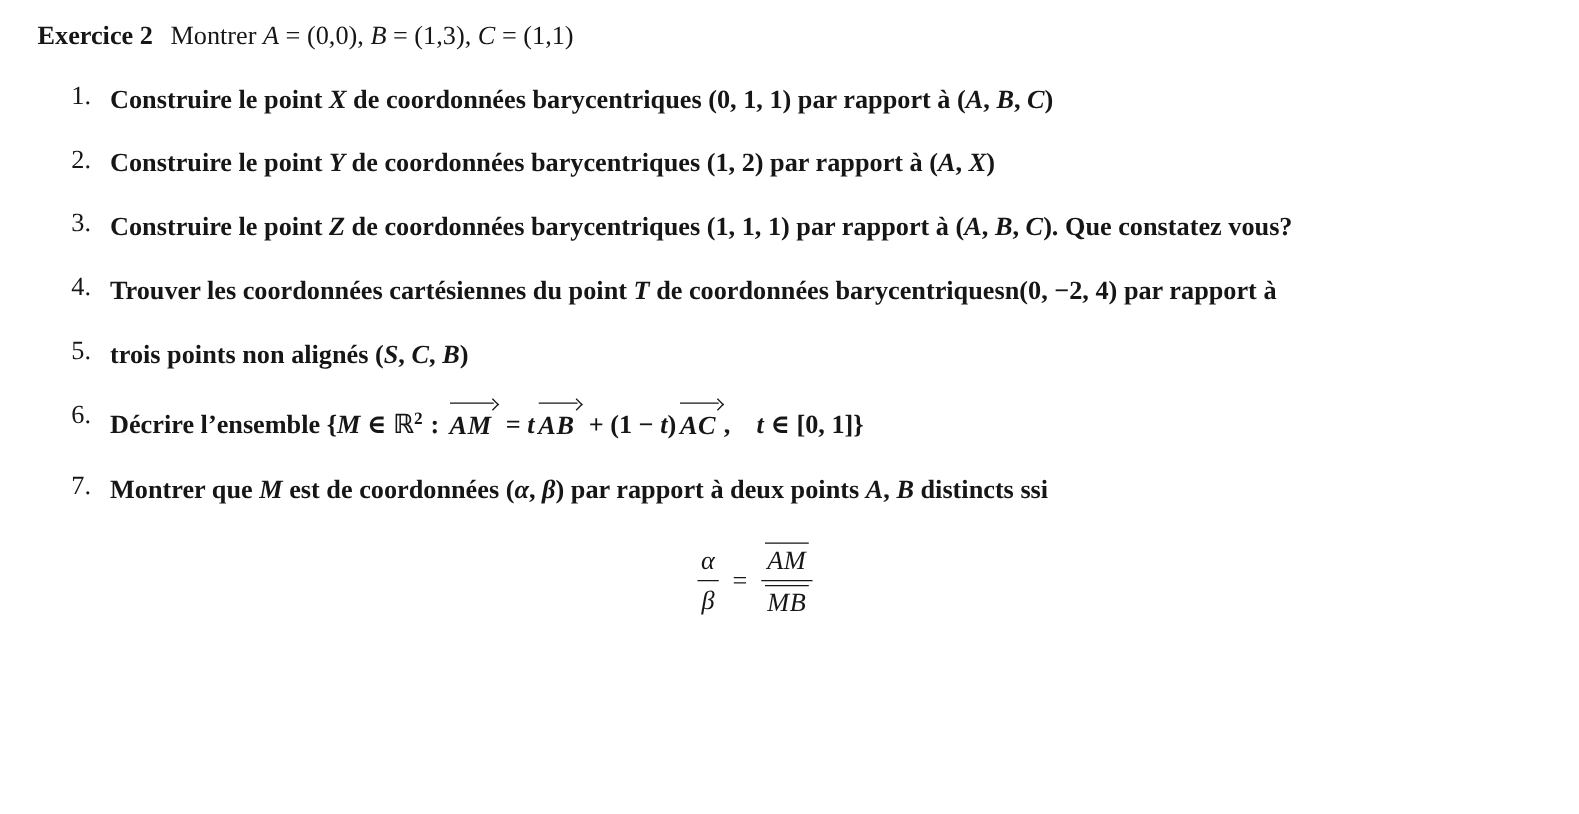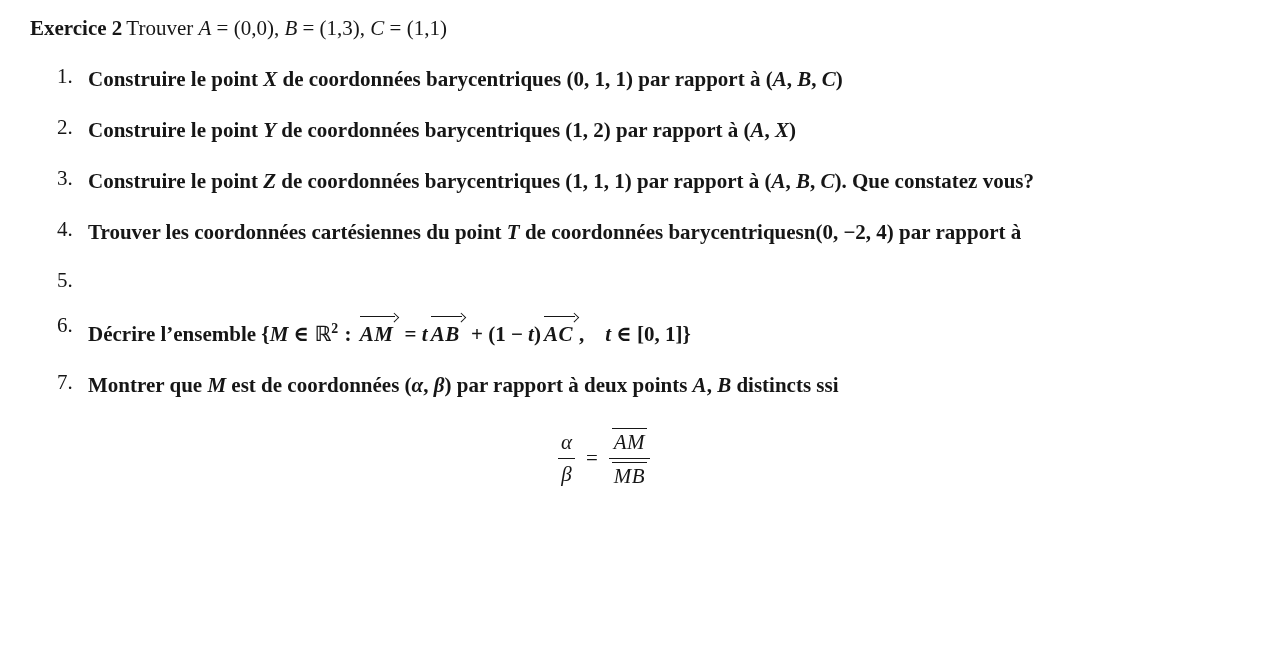--- a/index.html
+++ b/index.html
@@ -22,21 +22,21 @@
     height: 651px;
     padding: 13px 85px 0 30px;
   }
   .doc-header {
     line-height: 30px;
     margin-bottom: 21px;
     white-space: nowrap;
   }
   .doc-header .title {
     font-weight: bold;
-    margin-right: 4px;
+    margin-right: 14px;
   }
   .exercise-list {
     padding-left: 27px; 
   }
   .item {
     display: flex;
     margin-bottom: 20px;
   }
   .item-number {
     flex: 0 0 31px;
@@ -126,21 +126,21 @@
     margin-left: 58px;
     line-height: 31px;
   }
 </style>
 </head>
 <body>
 
 <main class="page">
 
   <header class="doc-header">
-    <span class="title">Exercice 2</span><span><span class="seg-n">Trouver </span><span class="seg-i">A</span><span class="seg-n"> = (0,0), </span><span class="seg-i">B</span><span class="seg-n"> = (1,3), </span><span class="seg-i">C</span><span class="seg-n"> = (1,1)</span></span>
+    <span class="title">Exercice 2</span><span><span class="seg-n">Montrer </span><span class="seg-i">A</span><span class="seg-n"> = (0,0), </span><span class="seg-i">B</span><span class="seg-n"> = (1,3), </span><span class="seg-i">C</span><span class="seg-n"> = (1,1)</span></span>
   </header>
 
   <div class="exercise-list">
       <div class="item">
         <span class="item-number">1.</span>
         <div class="item-body">
           <div class="item-line"><span class="seg-n">Construire le point </span><span class="seg-i">X</span><span class="seg-n"> de coordonnées barycentriques (0, 1, 1) par rapport à (</span><span class="seg-i">A</span><span class="seg-n">, </span><span class="seg-i">B</span><span class="seg-n">, </span><span class="seg-i">C</span><span class="seg-n">)</span></div>
         </div>
       </div>
       <div class="item">
@@ -157,20 +157,21 @@
       </div>
       <div class="item">
         <span class="item-number">4.</span>
         <div class="item-body">
           <div class="item-line"><span class="seg-n">Trouver les coordonnées cartésiennes du point </span><span class="seg-i">T</span><span class="seg-n"> de coordonnées barycentriquesn(0, −2, 4) par rapport à</span></div>
         </div>
       </div>
       <div class="item">
         <span class="item-number">5.</span>
         <div class="item-body">
+          <div class="item-line"><span class="seg-n">trois points non alignés (</span><span class="seg-i">S</span><span class="seg-n">, </span><span class="seg-i">C</span><span class="seg-n">, </span><span class="seg-i">B</span><span class="seg-n">)</span></div>
         </div>
       </div>
       <div class="item">
         <span class="item-number">6.</span>
         <div class="item-body">
           <div class="item-line"><span class="seg-n">Décrire l’ensemble {</span><span class="seg-i">M</span><span class="seg-n"> ∈ </span><span class="seg-bb">ℝ</span><span class="seg-sup">2</span><span class="seg-n"> : </span><span class="seg-vec">AM</span><span class="seg-n"> = </span><span class="seg-i">t</span><span class="seg-vec">AB</span><span class="seg-n"> + (1 − </span><span class="seg-i">t</span><span class="seg-n">)</span><span class="seg-vec">AC</span><span class="seg-n">,</span><span class="seg-n"> </span><span class="seg-i">t</span><span class="seg-n"> ∈ [0, 1]}</span></div>
         </div>
       </div>
       <div class="item">
         <span class="item-number">7.</span>

